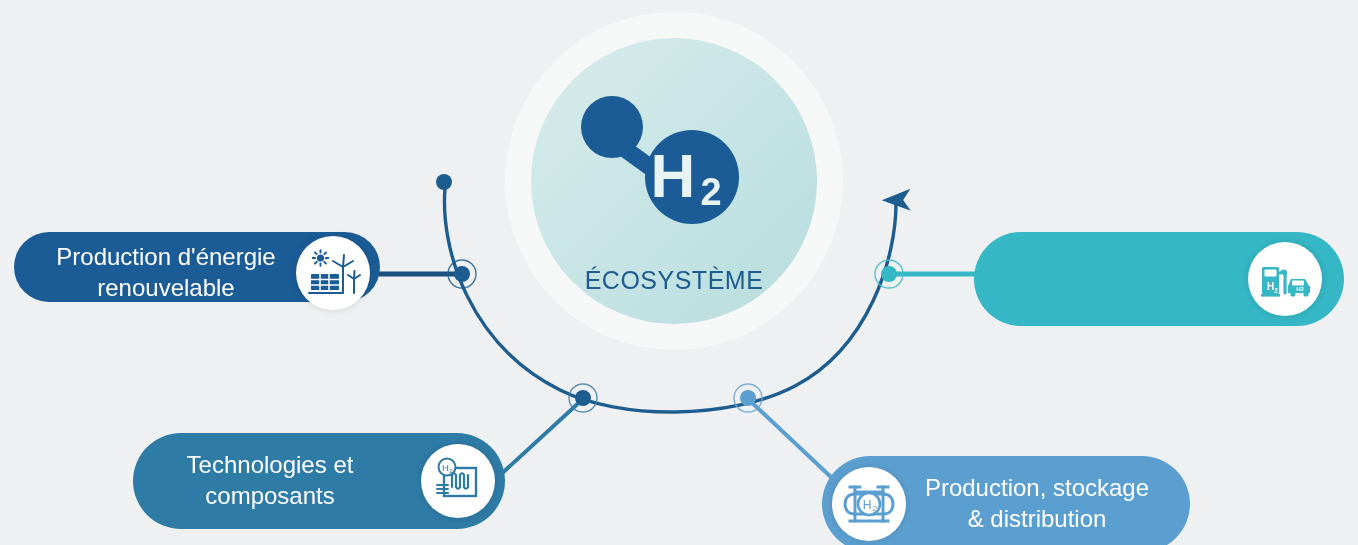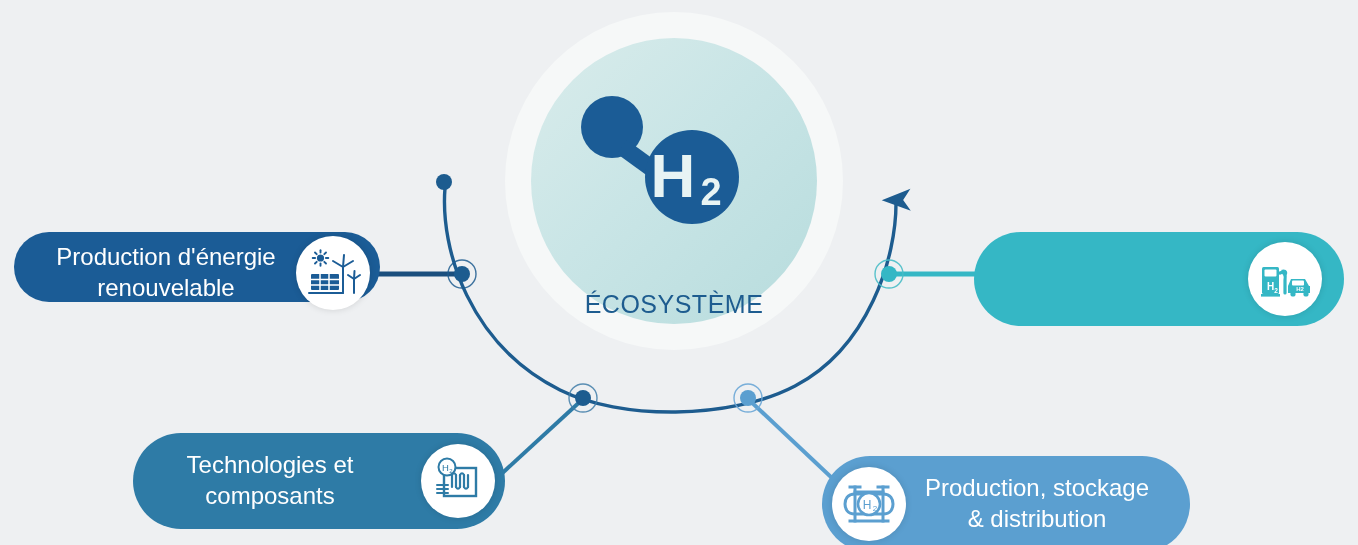--- a/index.html
+++ b/index.html
@@ -48,21 +48,20 @@
   #eco-label {
     position: absolute;
     left: 531px;
     top: 266px;
     width: 286px;
     text-align: center;
     font-size: 25px;
     letter-spacing: 0.5px;
     color: #1d5c8f;
     font-family: "Liberation Sans", sans-serif;
-    margin-top: 24px;
   }
 
   
   #wires {
     position: absolute;
     left: 0;
     top: 0;
     width: 1358px;
     height: 545px;
     pointer-events: none;

